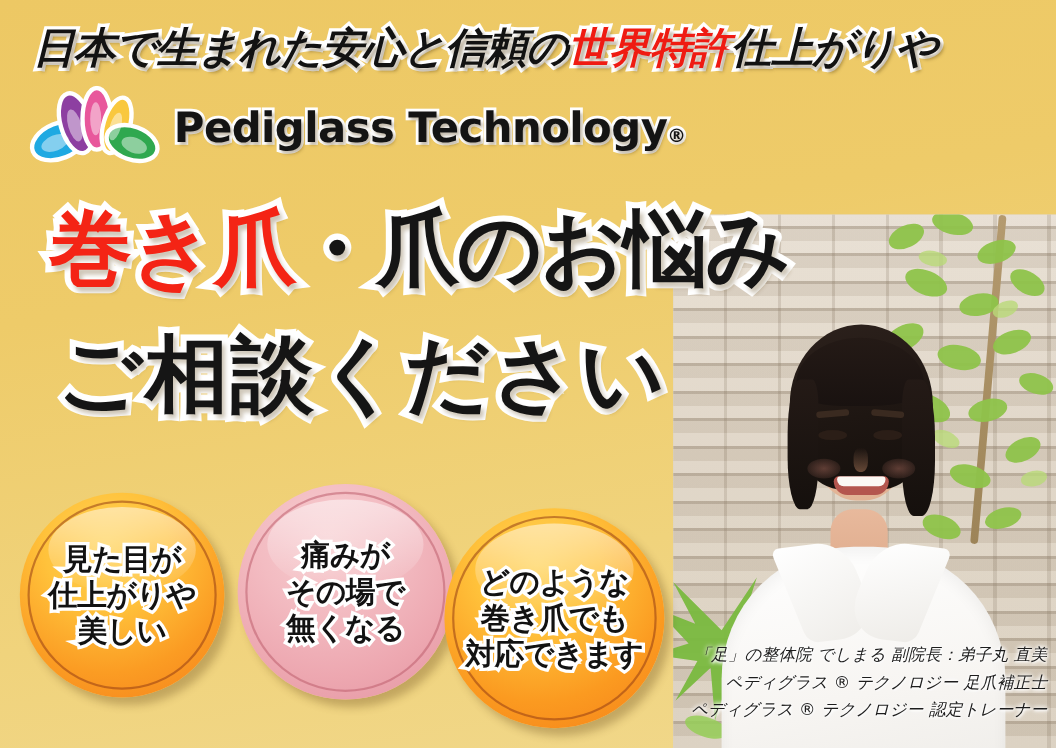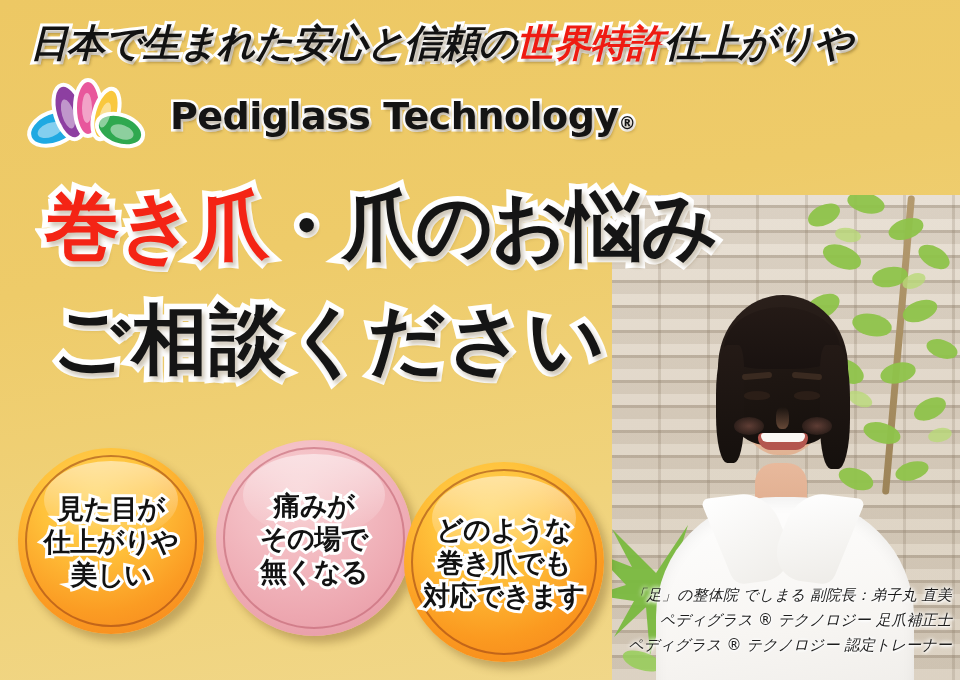--- a/index.html
+++ b/index.html
@@ -237,21 +237,21 @@
   .logo-row {
     position: absolute;
     left: 24px;
     top: 78px;
     display: flex;
     align-items: center;
     z-index: 5;
   }
   .logo-mark { width: 124px; height: 76px; flex: none; }
   .logo-text {
-    margin-left: 22px;
+    margin-left: 10px;
     font-size: 38px;
     font-weight: 700;
     color: #141414;
     -webkit-text-stroke: 5px #ffffff;
     paint-order: stroke fill;
     text-shadow: 2px 3px 3px rgba(80,55,10,0.35);
     letter-spacing: -0.5px;
     white-space: nowrap;
     font-family: "DejaVu Sans", "Liberation Sans", sans-serif;
   }

